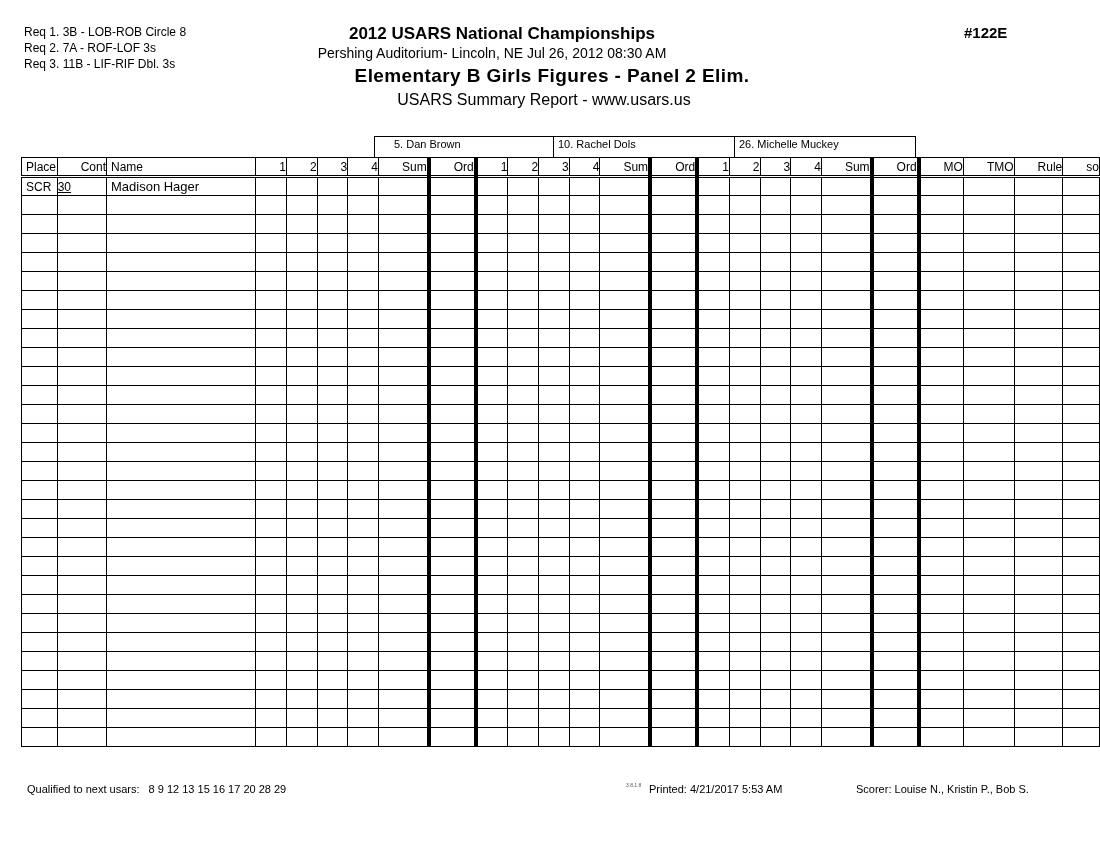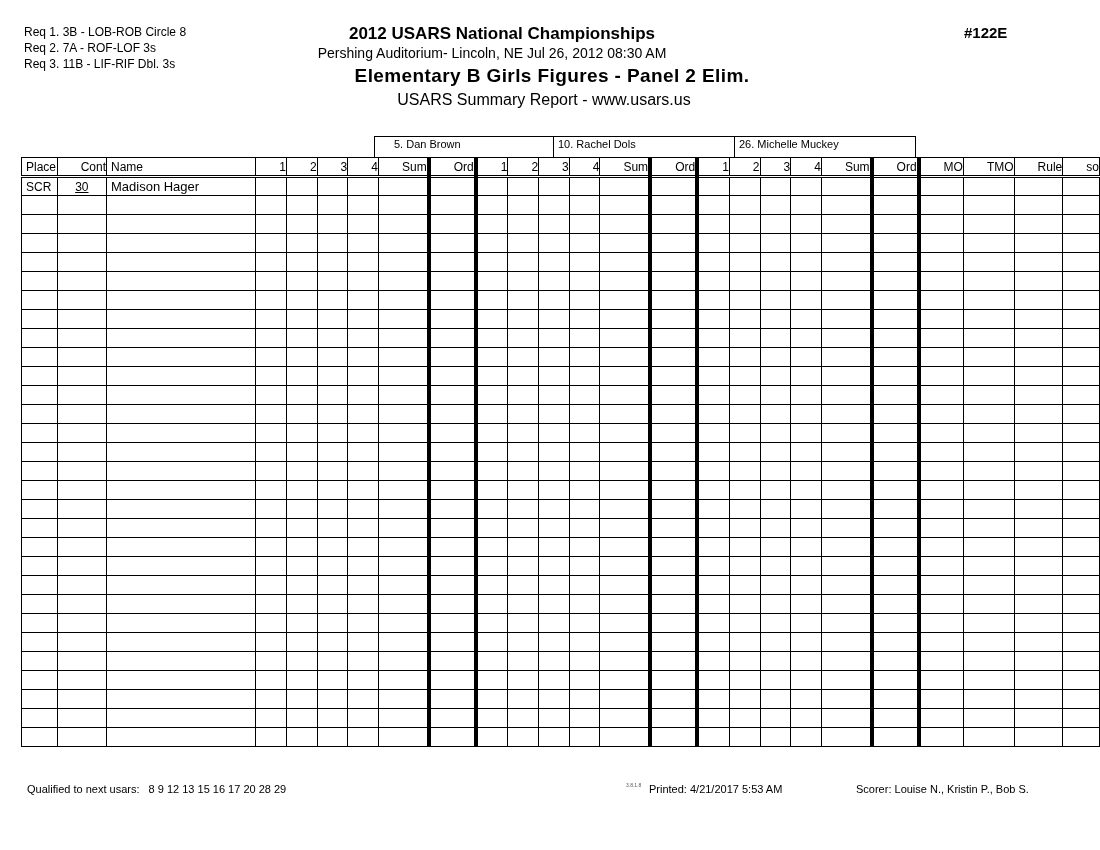--- a/index.html
+++ b/index.html
@@ -15,21 +15,21 @@
   .eventno { left:964px; top:24px; font-size:15px; font-weight:bold; }
 
   .judge-box { position:absolute; top:136px; height:21px; border:1px solid #000; border-bottom:none;
                font-size:11px; line-height:14px; padding-left:4px; box-sizing:border-box; }
 
   table.grid { position:absolute; left:21px; top:157px; border-collapse:collapse; table-layout:fixed; }
   table.grid td, table.grid th { border:1px solid #000; padding:0; height:19px; font-size:12px;
          font-weight:normal; overflow:hidden; white-space:nowrap; box-sizing:border-box; }
   table.grid thead th { border-bottom:3px double #000; text-align:center;padding-left:23px; }
   table.grid th.lft, table.grid td.lft { text-align:left; padding-left:4px; }
-  table.grid td.ctr { text-align:center;text-decoration:underline; }
+  table.grid td.ctr { text-align:left;text-decoration:underline; }
   table.grid .thick-l { border-left:4px solid #000; }
   table.grid td.name { font-size:13px; }
 
   .footer { top:783px; font-size:11px; }
   .ver { left:626px; top:782px; font-size:5px; color:#555; }
 </style>
 </head>
 <body>
 
 <div class="abs reqs">

